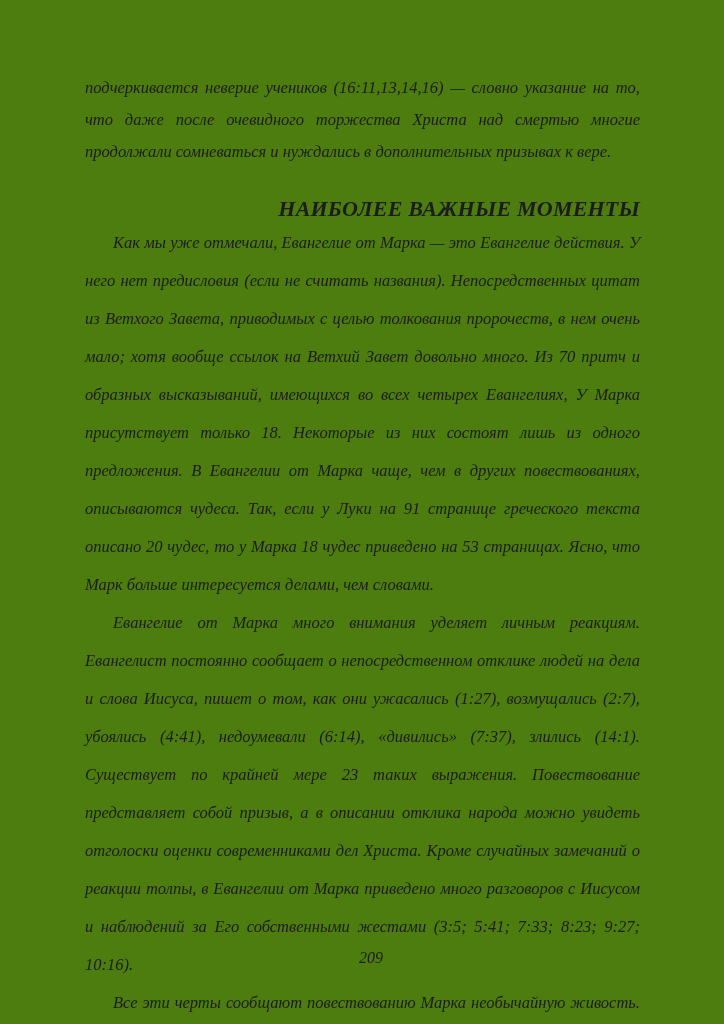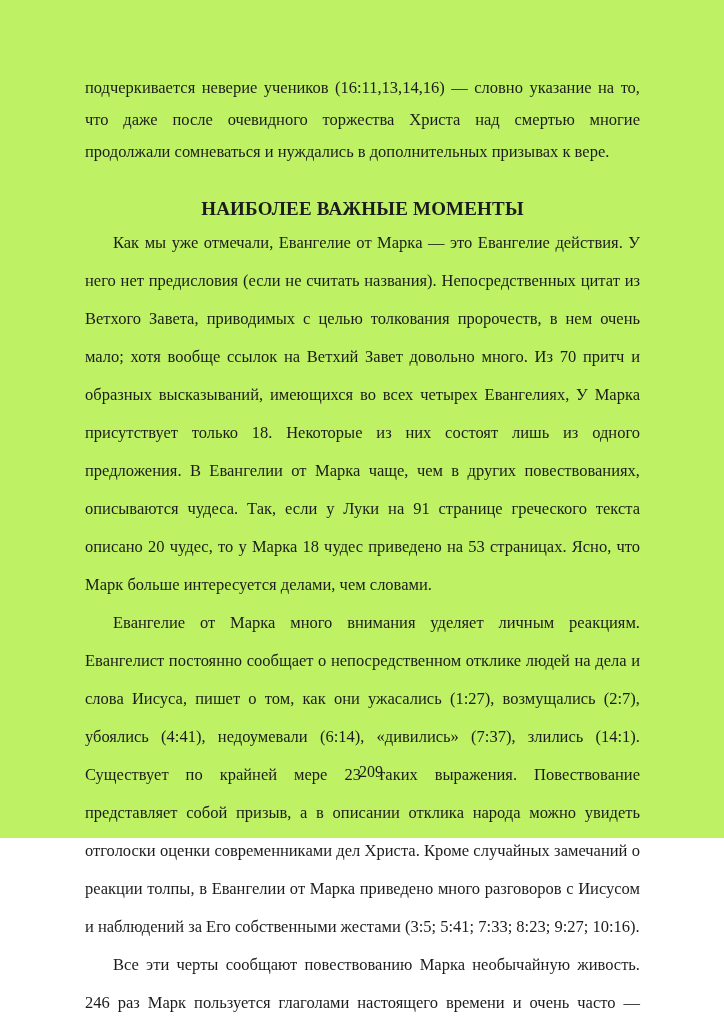--- a/index.html
+++ b/index.html
@@ -10,44 +10,45 @@
   body {
     width: 724px;
     height: 1024px;
     font-family: "Liberation Serif", "DejaVu Serif", serif;
     color: #1c1c1c;
     overflow: hidden;
   }
   .page {
     position: relative;
     width: 724px;
-    height: 838px;
+    height: 1024px;
     box-sizing: border-box;
     padding: 72px 84px 0 85px;
-    background: #bef264;
+    background: #4d7c0f;
+    font-style: italic;
   }
   .para {
     margin: 0;
     font-size: 16.5px;
     line-height: 38px;
     text-align: justify;
     text-justify: inter-word;
   }
   .para.indent {
     text-indent: 28px;
   }
   .para.first {
     line-height: 32px;
   }
   .heading {
     margin: 26px 0 0 0;
-    font-size: 19px;
+    font-size: 22px;
     line-height: 30px;
     font-weight: bold;
-    text-align: center;
+    text-align: right;
     letter-spacing: 0.2px;
   }
   .page-number {
     position: absolute;
     left: 9px;
     bottom: 56px;
     width: 100%;
     text-align: center;
     font-size: 16px;
     line-height: 20px;

